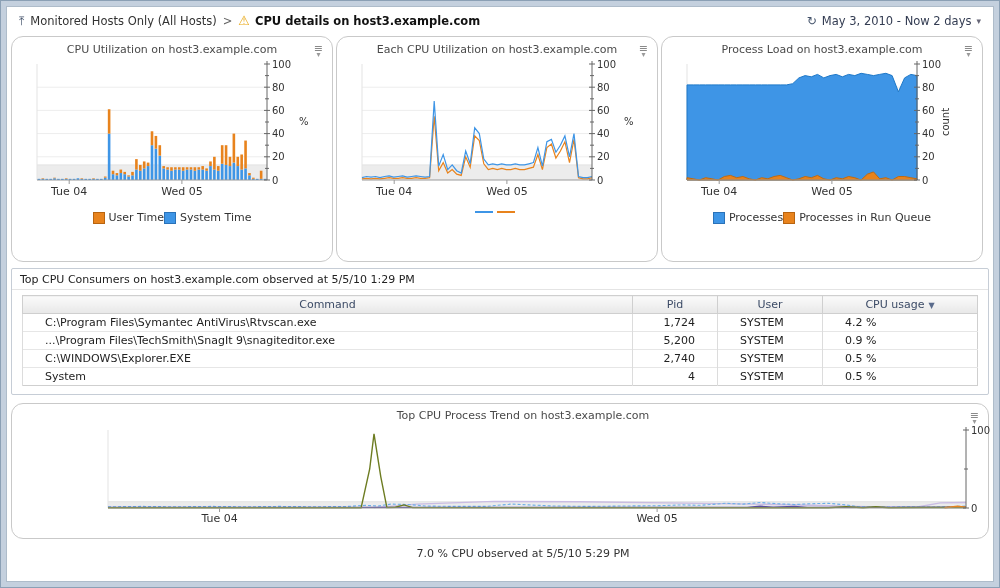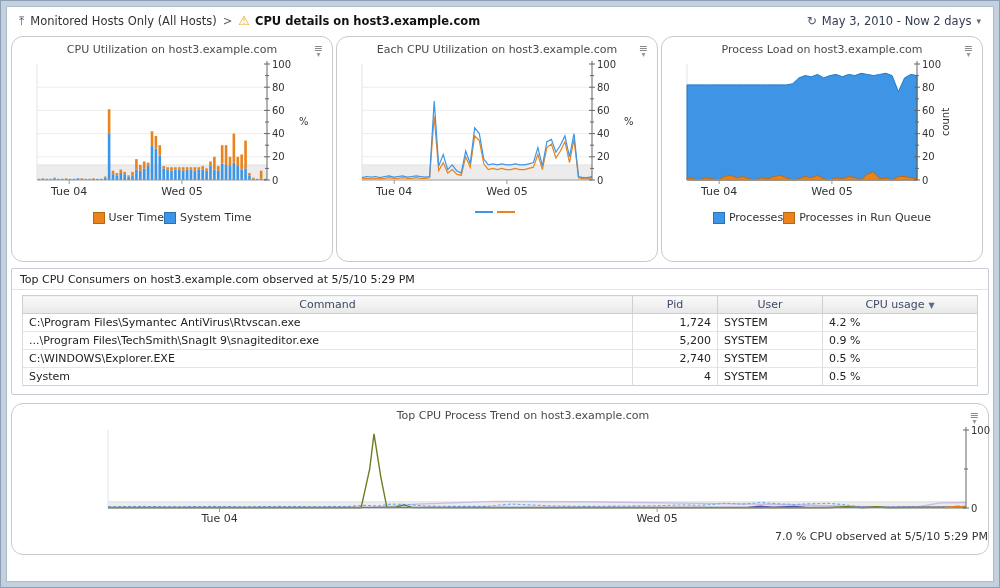--- a/index.html
+++ b/index.html
@@ -32,29 +32,29 @@
   .legend-item{display:flex;align-items:center;gap:4px;}
   .sw-square{width:10px;height:10px;display:inline-block;}
   .sw-line{width:18px;height:0;border-top:2px solid;display:inline-block;}
 
   
   .table-section{margin:6px 4px 0;border:1px solid #c6cdd6;border-radius:2px;background:#fff;}
   .table-title{font-size:11px;color:#222;padding:4px 8px 3px;border-bottom:1px solid #e4e4e4;}
   .table-wrap{margin:5px 10px 8px;}
   table.grid{width:100%;border-collapse:collapse;font-size:11px;color:#222;border:1px solid #cfcfcf;table-layout:fixed;}
   table.grid th{background:linear-gradient(#fafafa,#e8e8e8);color:#3c4b66;font-weight:normal;padding:2px 0;border:1px solid #cfcfcf;text-align:center;cursor:pointer;}
-  table.grid td{padding:1px 6px;border-left:1px solid #dcdcdc;border-top:1px solid #e6e6e6;height:15px;overflow:hidden;white-space:nowrap;}
+  table.grid td{padding:1px 22px;border-left:1px solid #dcdcdc;border-top:1px solid #e6e6e6;height:15px;overflow:hidden;white-space:nowrap;}
   table.grid td.num{text-align:right;}
   table.grid td.right{}
   .sort-arrow{font-size:8px;color:#5a6b8c;margin-left:4px;}
 
   
-  .panel.bottom{margin:8px 4px 0;height:152px;padding-left:46px;}
+  .panel.bottom{margin:8px 4px 0;height:136px;padding-left:46px;}
   .panel.bottom .panel-head{padding-top:5px;}
-  .chart-caption{text-align:right;font-size:11px;color:#333;margin-top:0;}
+  .chart-caption{text-align:center;font-size:11px;color:#333;margin-top:17px;}
 </style>
 </head>
 <body>
 
 <div class="frame">
 <div class="page">
 
   <div class="topbar">
     <div class="breadcrumb">
       <span class="up-icon">⤒</span>
@@ -333,21 +333,21 @@
             </span>
             <span class="legend-item">
               <span class="sw-square" style="background: rgb(232, 131, 29); border: 1px solid rgb(184, 100, 16);"></span>
               <span>Processes in Run Queue</span>
             </span>
           </div>
     </div>
   </div>
 
   <div class="table-section">
-    <div class="table-title">Top CPU Consumers on host3.example.com observed at 5/5/10 5:29 PM</div>
+    <div class="table-title">Top CPU Consumers on host3.example.com observed at 5/5/10 1:29 PM</div>
     <div class="table-wrap">
       <table class="grid" id="consumers-table">
             <colgroup>
               <col>
               <col style="width: 85px;">
               <col style="width: 105px;">
               <col style="width: 155px;">
             </colgroup>
             <thead>
               <tr>

